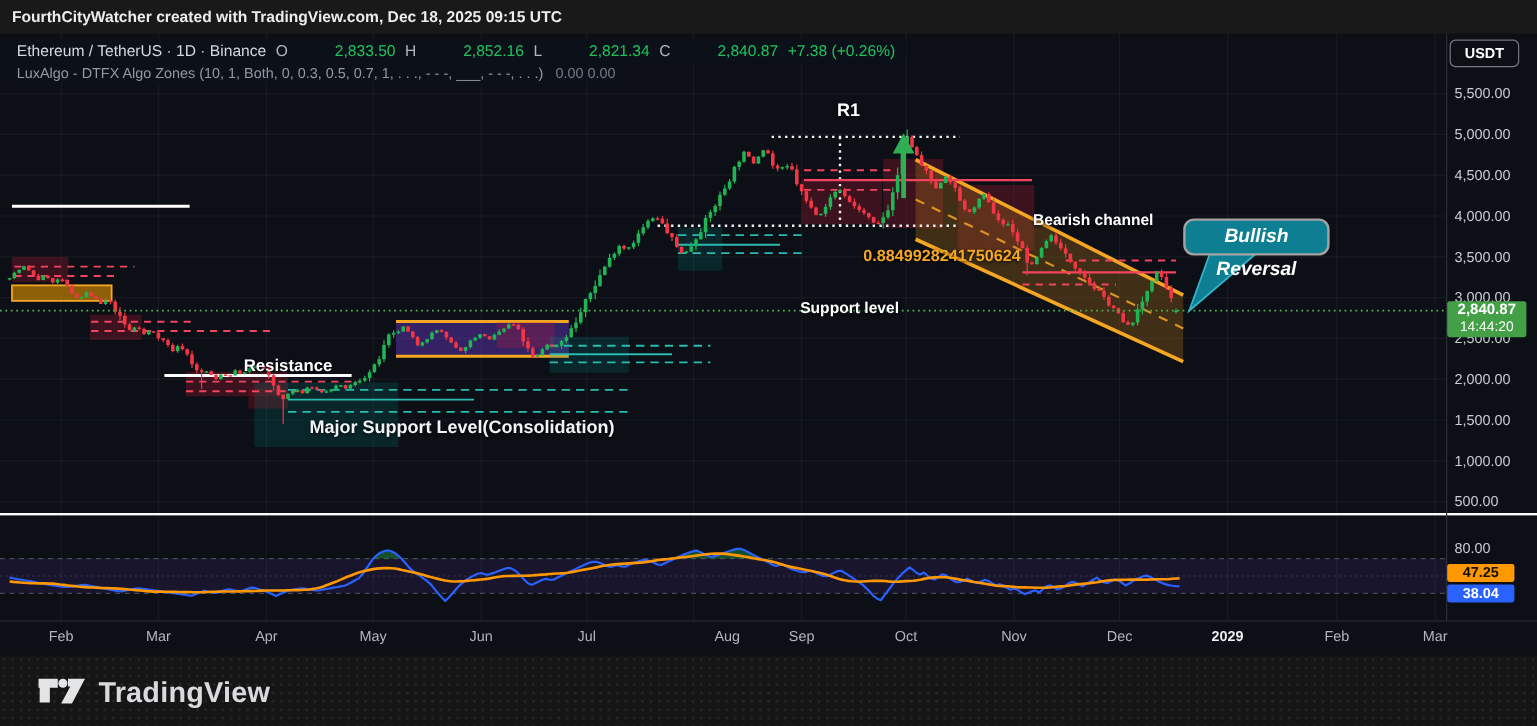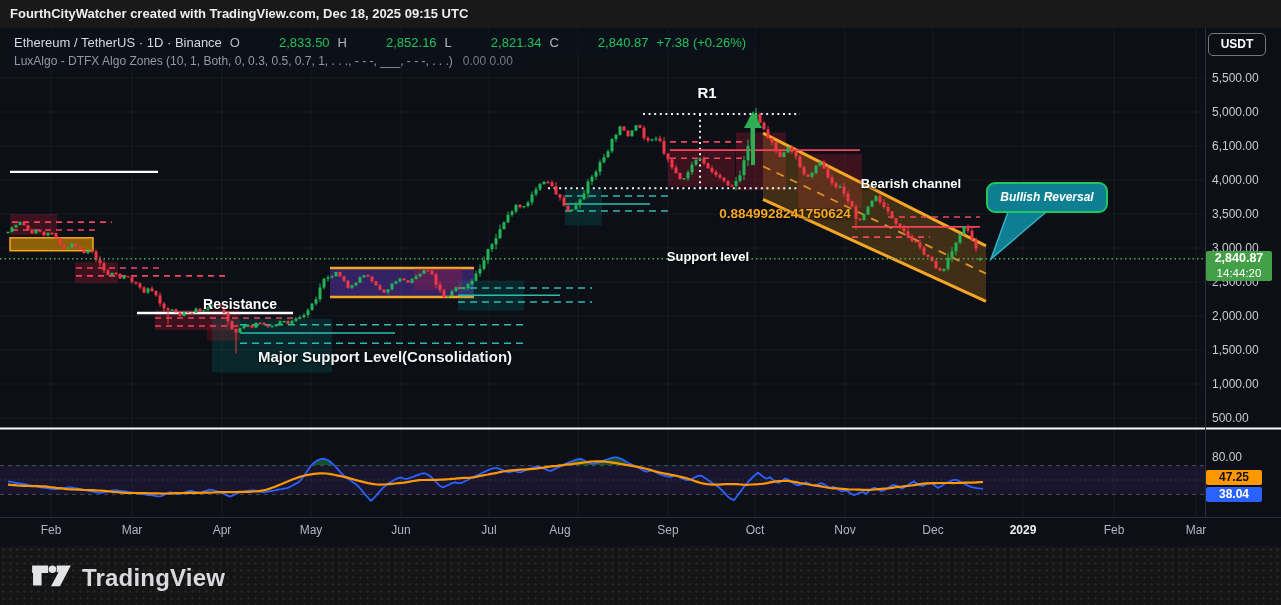--- a/index.html
+++ b/index.html
@@ -31,22 +31,22 @@
   #rsi-80{position:absolute;left:1212px;font-size:12px;color:#c9ccd2;}
   #rsi-ma-label{position:absolute;left:1206px;top:470px;width:56px;height:15px;background:#ff9800;
     color:#101010;font-size:12px;font-weight:bold;text-align:center;line-height:15px;border-radius:2px;}
   #rsi-val-label{position:absolute;left:1206px;top:487px;width:56px;height:15px;background:#2962ff;
     color:#fff;font-size:12px;font-weight:bold;text-align:center;line-height:15px;border-radius:2px;}
   #rsi-header{position:absolute;left:8px;top:434px;background:rgba(13,17,26,0.8);border-radius:3px;
     padding:2px 8px;font-size:12.5px;color:#d5d8df;white-space:nowrap;width:fit-content;}
   #rsi-header .rv{color:#4272f5;margin-left:9px;font-weight:bold;}
   #rsi-header .rm{color:#ff9800;margin-left:9px;font-weight:bold;}
   #rsi-header .re{color:#c9ccd2;margin-left:9px;letter-spacing:3px;}
-  #callout{position:absolute;background:#0e7f92;border:2px solid #22c55e;border-radius:9px;
-    color:#fff;font-size:12px;font-weight:bold;font-style:italic;text-align:center;}
+  #callout{position:absolute;background:#0e7f92;border:2px solid #a3a3a3;border-radius:9px;
+    color:#fff;font-size:16px;font-weight:bold;font-style:italic;text-align:center;}
   #logo-bar{position:absolute;left:0;top:546px;width:1281px;height:59px;background:#151515;
     background-image:radial-gradient(rgba(255,255,255,0.07) 1px,transparent 1.2px);background-size:7px 7px;}
   #logo{position:absolute;left:30px;top:12px;display:flex;align-items:flex-end;gap:10px;}
   #logo-text{color:#d9dadd;font-size:24px;font-weight:bold;letter-spacing:0.2px;}
 </style>
 </head>
 <body>
 
 <div id="stage">
 
@@ -677,38 +677,38 @@
         <div class="anno" style="left: 785px; top: 213px; font-size: 13.5px; color: rgb(245, 166, 35);">0.8849928241750624</div>
       </div>
 
     <div id="callout" style="left: 986px; top: 182px; width: 122px; height: 31px; line-height: 27px;">
       <span>Bullish Reversal</span>
     </div>
 
     <div id="price-ticks">
         <div class="price-tick" style="position: absolute; left: 1212px; top: 71px; font-size: 12px; color: rgb(201, 204, 210);">5,500.00</div>
         <div class="price-tick" style="position: absolute; left: 1212px; top: 105px; font-size: 12px; color: rgb(201, 204, 210);">5,000.00</div>
-        <div class="price-tick" style="position: absolute; left: 1212px; top: 139px; font-size: 12px; color: rgb(201, 204, 210);">6,100.00</div>
+        <div class="price-tick" style="position: absolute; left: 1212px; top: 139px; font-size: 12px; color: rgb(201, 204, 210);">4,500.00</div>
         <div class="price-tick" style="position: absolute; left: 1212px; top: 173px; font-size: 12px; color: rgb(201, 204, 210);">4,000.00</div>
         <div class="price-tick" style="position: absolute; left: 1212px; top: 207px; font-size: 12px; color: rgb(201, 204, 210);">3,500.00</div>
         <div class="price-tick" style="position: absolute; left: 1212px; top: 241px; font-size: 12px; color: rgb(201, 204, 210);">3,000.00</div>
         <div class="price-tick" style="position: absolute; left: 1212px; top: 275px; font-size: 12px; color: rgb(201, 204, 210);">2,500.00</div>
         <div class="price-tick" style="position: absolute; left: 1212px; top: 309px; font-size: 12px; color: rgb(201, 204, 210);">2,000.00</div>
         <div class="price-tick" style="position: absolute; left: 1212px; top: 343px; font-size: 12px; color: rgb(201, 204, 210);">1,500.00</div>
         <div class="price-tick" style="position: absolute; left: 1212px; top: 377px; font-size: 12px; color: rgb(201, 204, 210);">1,000.00</div>
         <div class="price-tick" style="position: absolute; left: 1212px; top: 411px; font-size: 12px; color: rgb(201, 204, 210);">500.00</div>
       </div>
     <div id="time-ticks">
         <div class="time-tick" style="left: 51px;">Feb</div>
         <div class="time-tick" style="left: 132px;">Mar</div>
         <div class="time-tick" style="left: 222px;">Apr</div>
         <div class="time-tick" style="left: 311px;">May</div>
         <div class="time-tick" style="left: 401px;">Jun</div>
         <div class="time-tick" style="left: 489px;">Jul</div>
-        <div class="time-tick" style="left: 560px;">Aug</div>
+        <div class="time-tick" style="left: 606px;">Aug</div>
         <div class="time-tick" style="left: 668px;">Sep</div>
         <div class="time-tick" style="left: 755px;">Oct</div>
         <div class="time-tick" style="left: 845px;">Nov</div>
         <div class="time-tick" style="left: 933px;">Dec</div>
         <div class="time-tick major" style="left: 1023px;">2029</div>
         <div class="time-tick" style="left: 1114px;">Feb</div>
         <div class="time-tick" style="left: 1196px;">Mar</div>
       </div>
 
     <div id="price-label" style="top: 251.321px;">

